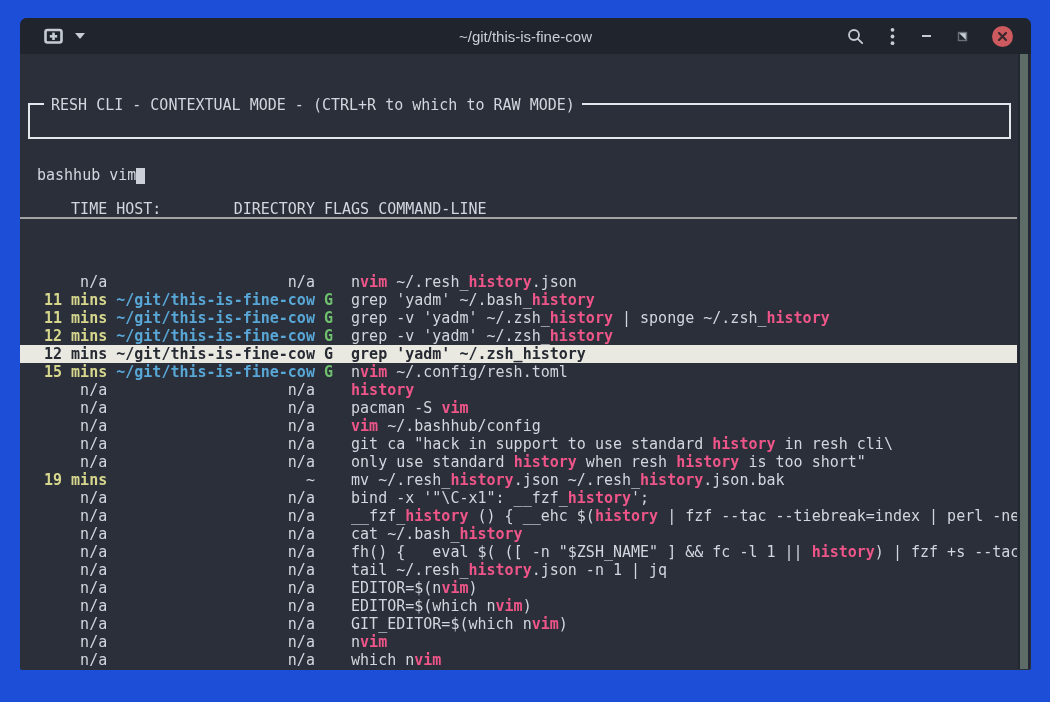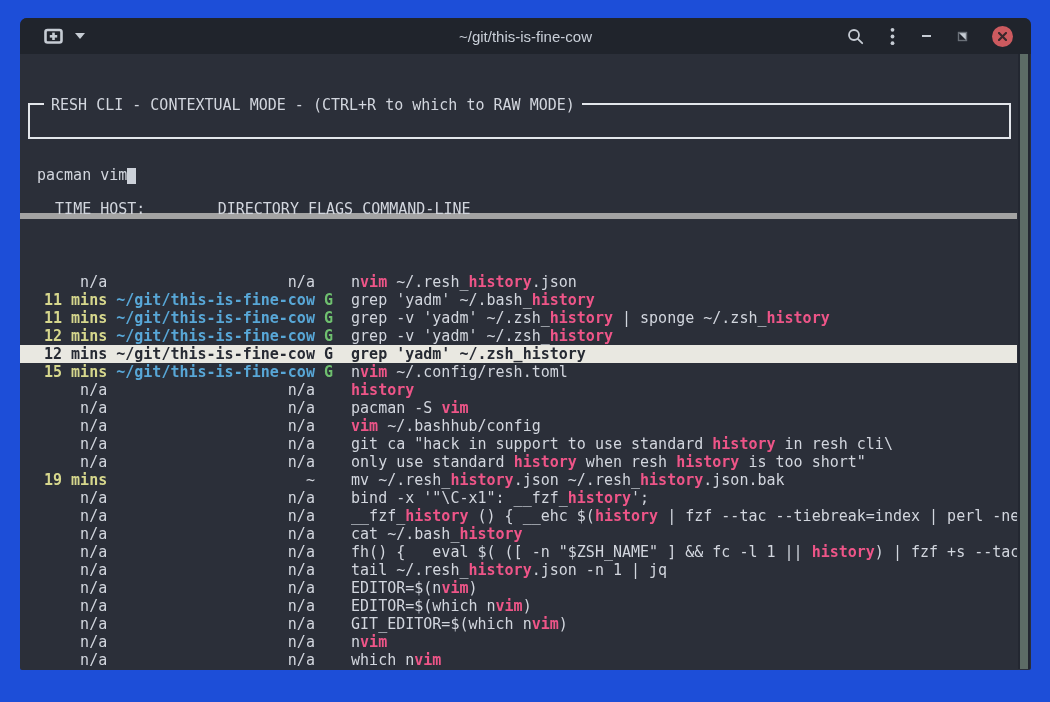--- a/index.html
+++ b/index.html
@@ -28,21 +28,21 @@
   .term { position:absolute; left:0; top:36px; right:14px; bottom:0;
           font-size:15px; line-height:18px; color:#d2d6de; white-space:pre; overflow:hidden; }
 
   .resh-box { position:relative; margin:13px 6px 0 8px; height:36px;
               border:2px solid #e3e6eb; padding:7px 0 0 7px; }
   .legend { position:absolute; top:-9px; left:14px; height:18px;
             background:#2b2f39; padding:0 7px; color:#d2d6de; }
   .cursor { display:inline-block; width:9px; height:16px; background:#ccd1d9;
             vertical-align:text-bottom; }
 
-  .thead { margin-top:7px; padding-left:8px; height:19px; border-bottom:6px solid #a3a3a3; }
+  .thead { margin-top:7px; padding-left:24px; height:19px; border-bottom:2px solid #a3a3a3; }
 
   .trow { height:18px; padding-left:24px; }
   .trow.selected { background:#e9e8e1; font-weight:700; }
   .trow.selected span { color:#262a33 !important; }
   .c-time { color:#d6d78d;font-weight:bold; }
   .c-dir  { color:#58a7d7; font-weight:700; }
   .c-flag { color:#6fc06f; font-weight:700; }
   .c-hl   { color:#ee5588; font-weight:700; }
 
   .scrollbar { position:absolute; top:36px; right:1px; bottom:1px; width:12px; background:#232731; }
@@ -100,21 +100,21 @@
             <line x1="1" y1="1" x2="8" y2="8" stroke="#3a282c" stroke-width="2.2" stroke-linecap="round"></line>
             <line x1="8" y1="1" x2="1" y2="8" stroke="#3a282c" stroke-width="2.2" stroke-linecap="round"></line>
           </svg>
         </span>
       </div>
     </div>
 
     <div class="term">
       <div class="resh-box">
         <div class="legend">RESH CLI - CONTEXTUAL MODE - (CTRL+R to which to RAW MODE)</div>
-        <div class="query-line"><span>pacman vim</span><span class="cursor"></span></div>
+        <div class="query-line"><span>bashhub vim</span><span class="cursor"></span></div>
       </div>
 
       <div class="thead">   TIME HOST:        DIRECTORY FLAGS COMMAND-LINE</div>
 
       <div class="rows"><div class="trow"><span>    n/a</span><span> </span><span>                   n/a</span><span class="c-flag">    </span><span>n</span><span class="c-hl">vim</span><span> ~/.resh_</span><span class="c-hl">history</span><span>.json</span></div><div class="trow"><span class="c-time">11 mins</span><span> </span><span class="c-dir">~/git/this-is-fine-cow</span><span class="c-flag"> G  </span><span>grep 'yadm' ~/.bash_</span><span class="c-hl">history</span></div><div class="trow"><span class="c-time">11 mins</span><span> </span><span class="c-dir">~/git/this-is-fine-cow</span><span class="c-flag"> G  </span><span>grep -v 'yadm' ~/.zsh_</span><span class="c-hl">history</span><span> | sponge ~/.zsh_</span><span class="c-hl">history</span></div><div class="trow"><span class="c-time">12 mins</span><span> </span><span class="c-dir">~/git/this-is-fine-cow</span><span class="c-flag"> G  </span><span>grep -v 'yadm' ~/.zsh_</span><span class="c-hl">history</span></div><div class="trow selected"><span class="c-time">12 mins</span><span> </span><span class="c-dir">~/git/this-is-fine-cow</span><span class="c-flag"> G  </span><span>grep 'yadm' ~/.zsh_history</span></div><div class="trow"><span class="c-time">15 mins</span><span> </span><span class="c-dir">~/git/this-is-fine-cow</span><span class="c-flag"> G  </span><span>n</span><span class="c-hl">vim</span><span> ~/.config/resh.toml</span></div><div class="trow"><span>    n/a</span><span> </span><span>                   n/a</span><span class="c-flag">    </span><span class="c-hl">history</span></div><div class="trow"><span>    n/a</span><span> </span><span>                   n/a</span><span class="c-flag">    </span><span>pacman -S </span><span class="c-hl">vim</span></div><div class="trow"><span>    n/a</span><span> </span><span>                   n/a</span><span class="c-flag">    </span><span class="c-hl">vim</span><span> ~/.bashhub/config</span></div><div class="trow"><span>    n/a</span><span> </span><span>                   n/a</span><span class="c-flag">    </span><span>git ca "hack in support to use standard </span><span class="c-hl">history</span><span> in resh cli\</span></div><div class="trow"><span>    n/a</span><span> </span><span>                   n/a</span><span class="c-flag">    </span><span>only use standard </span><span class="c-hl">history</span><span> when resh </span><span class="c-hl">history</span><span> is too short"</span></div><div class="trow"><span class="c-time">19 mins</span><span> </span><span>                     ~</span><span class="c-flag">    </span><span>mv ~/.resh_</span><span class="c-hl">history</span><span>.json ~/.resh_</span><span class="c-hl">history</span><span>.json.bak</span></div><div class="trow"><span>    n/a</span><span> </span><span>                   n/a</span><span class="c-flag">    </span><span>bind -x '"\C-x1": __fzf_</span><span class="c-hl">history</span><span>';</span></div><div class="trow"><span>    n/a</span><span> </span><span>                   n/a</span><span class="c-flag">    </span><span>__fzf_</span><span class="c-hl">history</span><span> () { __ehc $(</span><span class="c-hl">history</span><span> | fzf --tac --tiebreak=index | perl -ne</span></div><div class="trow"><span>    n/a</span><span> </span><span>                   n/a</span><span class="c-flag">    </span><span>cat ~/.bash_</span><span class="c-hl">history</span></div><div class="trow"><span>    n/a</span><span> </span><span>                   n/a</span><span class="c-flag">    </span><span>fh() {   eval $( ([ -n "$ZSH_NAME" ] &amp;&amp; fc -l 1 || </span><span class="c-hl">history</span><span>) | fzf +s --tac</span></div><div class="trow"><span>    n/a</span><span> </span><span>                   n/a</span><span class="c-flag">    </span><span>tail ~/.resh_</span><span class="c-hl">history</span><span>.json -n 1 | jq</span></div><div class="trow"><span>    n/a</span><span> </span><span>                   n/a</span><span class="c-flag">    </span><span>EDITOR=$(n</span><span class="c-hl">vim</span><span>)</span></div><div class="trow"><span>    n/a</span><span> </span><span>                   n/a</span><span class="c-flag">    </span><span>EDITOR=$(which n</span><span class="c-hl">vim</span><span>)</span></div><div class="trow"><span>    n/a</span><span> </span><span>                   n/a</span><span class="c-flag">    </span><span>GIT_EDITOR=$(which n</span><span class="c-hl">vim</span><span>)</span></div><div class="trow"><span>    n/a</span><span> </span><span>                   n/a</span><span class="c-flag">    </span><span>n</span><span class="c-hl">vim</span></div><div class="trow"><span>    n/a</span><span> </span><span>                   n/a</span><span class="c-flag">    </span><span>which n</span><span class="c-hl">vim</span></div><div class="trow"><span>    n/a</span><span> </span><span>                   n/a</span><span class="c-flag">    </span><span>cat .bash_</span><span class="c-hl">history</span></div></div>
 
       
       
     </div>
 

